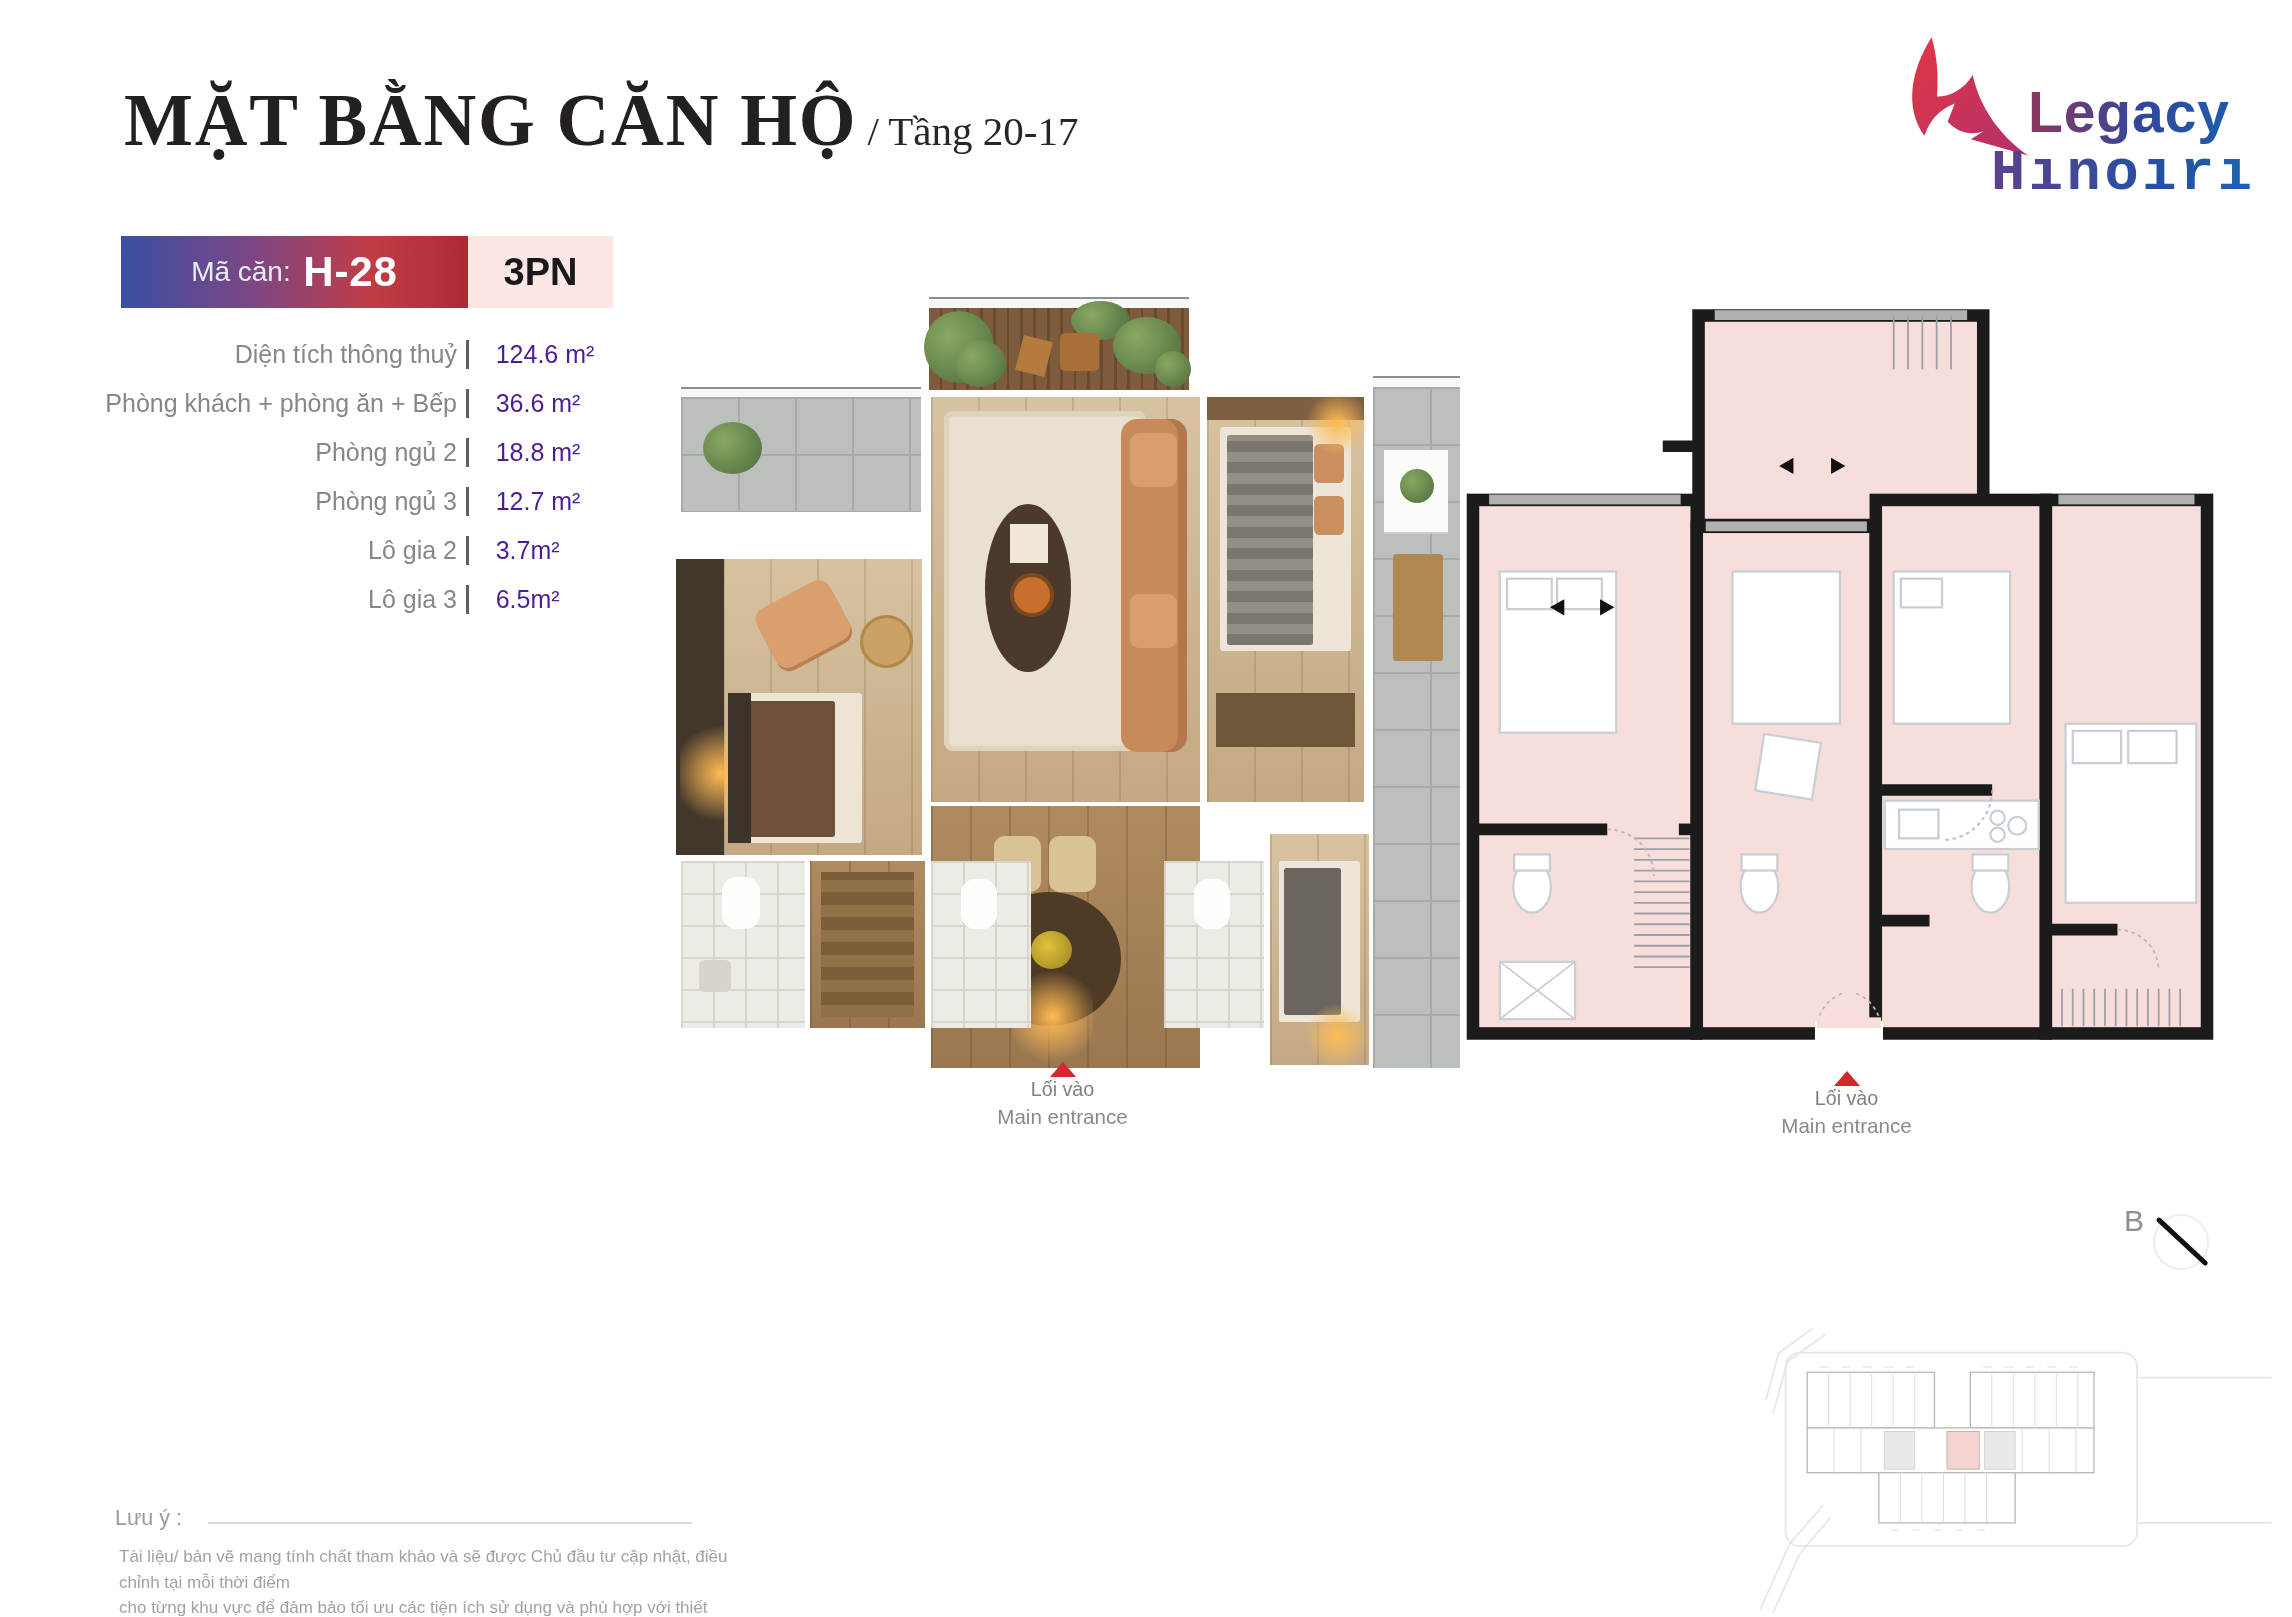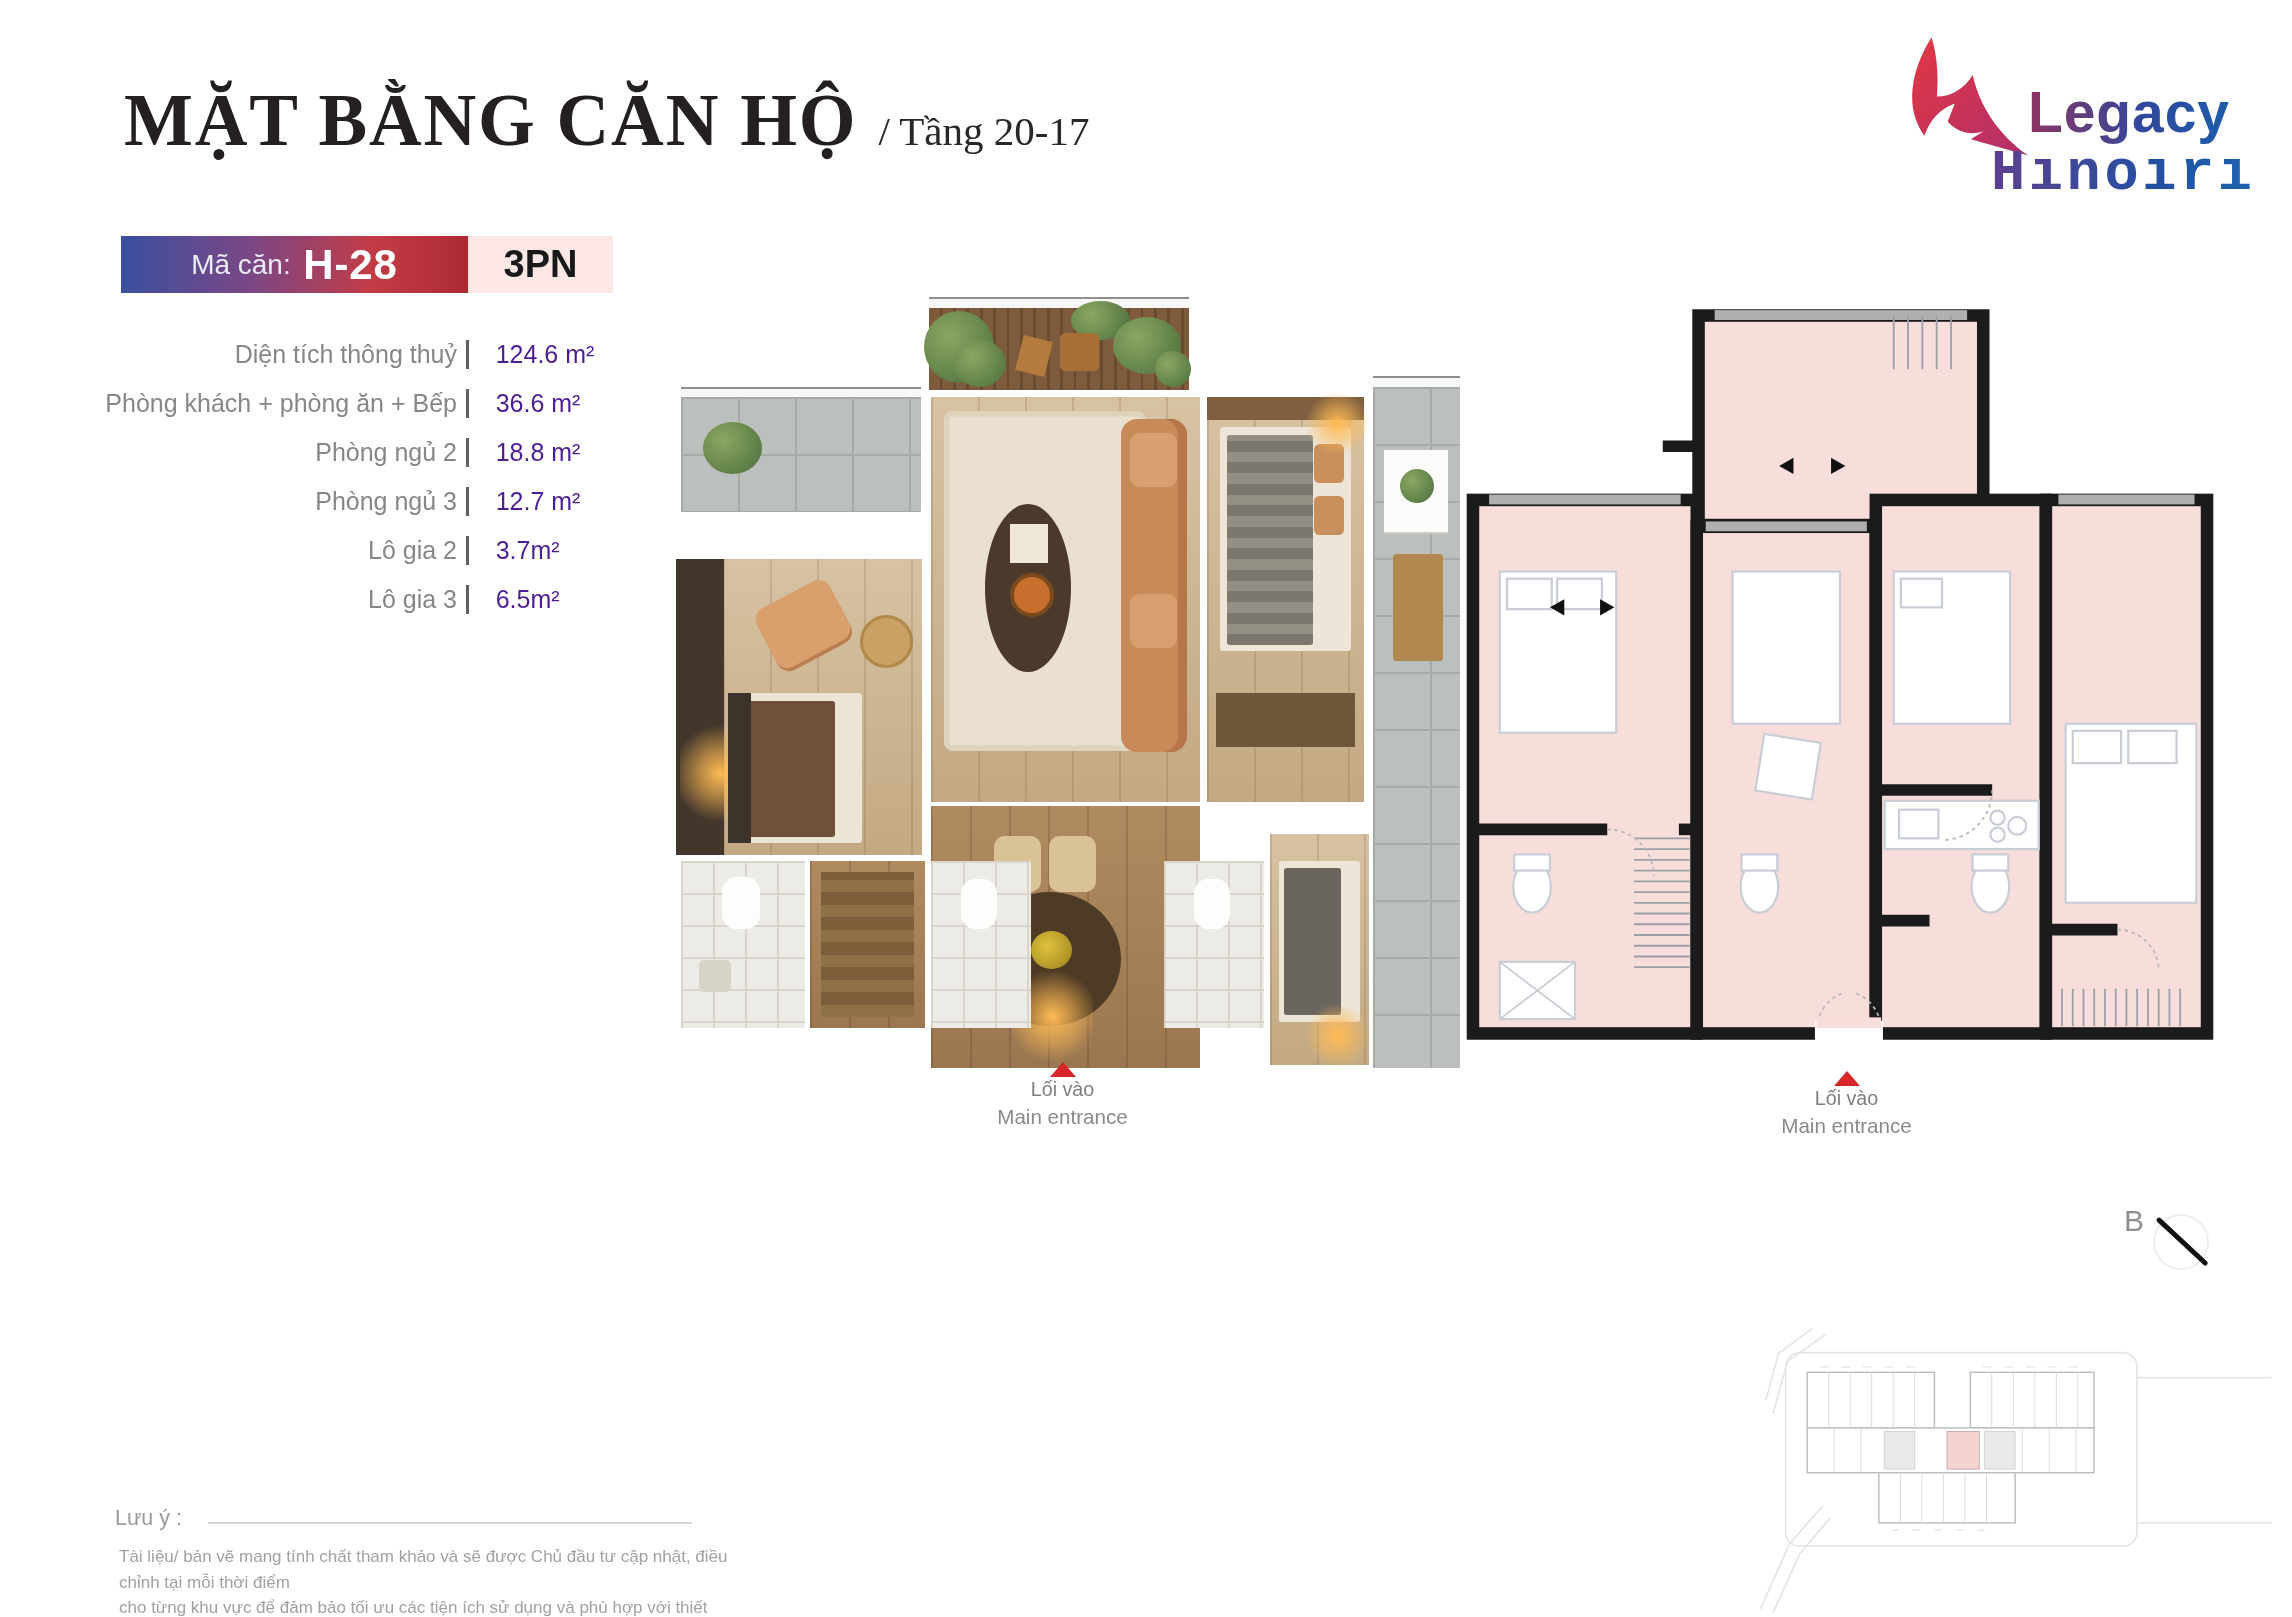--- a/index.html
+++ b/index.html
@@ -1,34 +1,34 @@
 <!DOCTYPE html>
 <html style="font-size:14.3px"><head>
 <meta charset="utf-8">
 <style>
   html,body{margin:0;padding:0;background:#ffffff;}
   #page{position:relative;width:2293px;height:1617px;background:#ffffff;overflow:hidden;
         font-family:"Liberation Sans", sans-serif;}
   .abs{position:absolute;}
 
   
-  .title-row{left:124px;top:79px;display:flex;align-items:baseline;gap:21px;}
+  .title-row{left:124px;top:79px;display:flex;align-items:baseline;gap:10px;}
   .main-title{font-family:"Liberation Serif", serif;font-size:73px;font-weight:600;
               color:#242021;letter-spacing:1.8px;}
   .sub-title{font-family:"Liberation Serif", serif;font-size:41px;font-weight:500;color:#2a2627;}
 
   
   .logo-text{font-weight:bold;font-size:57px;letter-spacing:0.9px;
              background:linear-gradient(90deg,#8e3560 0%,#32479b 55%,#1d5cab 100%);
              -webkit-background-clip:text;background-clip:text;color:transparent;}
   .logo-text2{background:linear-gradient(90deg,#5e3f8e 0%,#2450a2 60%,#1e62b0 100%);
              -webkit-background-clip:text;background-clip:text;color:transparent;}
 
   
-  .badge{left:121px;top:236px;display:flex;height:57px;}
+  .badge{left:121px;top:236px;display:flex;height:72px;}
   .badge-left{width:347px;display:flex;align-items:center;justify-content:center;gap:12.5px;
               background:linear-gradient(90deg,#3a4fa0 0%,#7c4784 38%,#c23c46 72%,#ad2a35 100%);}
   .badge-label{color:#e8ecf7;font-size:28px;}
   .badge-code{color:#ffffff;font-size:42px;font-weight:bold;letter-spacing:0.9px;}
   .badge-right{width:145px;display:flex;align-items:center;justify-content:center;background:#fce7e5;}
   .badge-type{color:#191919;font-size:38px;font-weight:bold;}
 
   
   .specs{left:0px;top:330px;width:627px;}
   .spec-row{display:flex;align-items:center;height:49px;}

